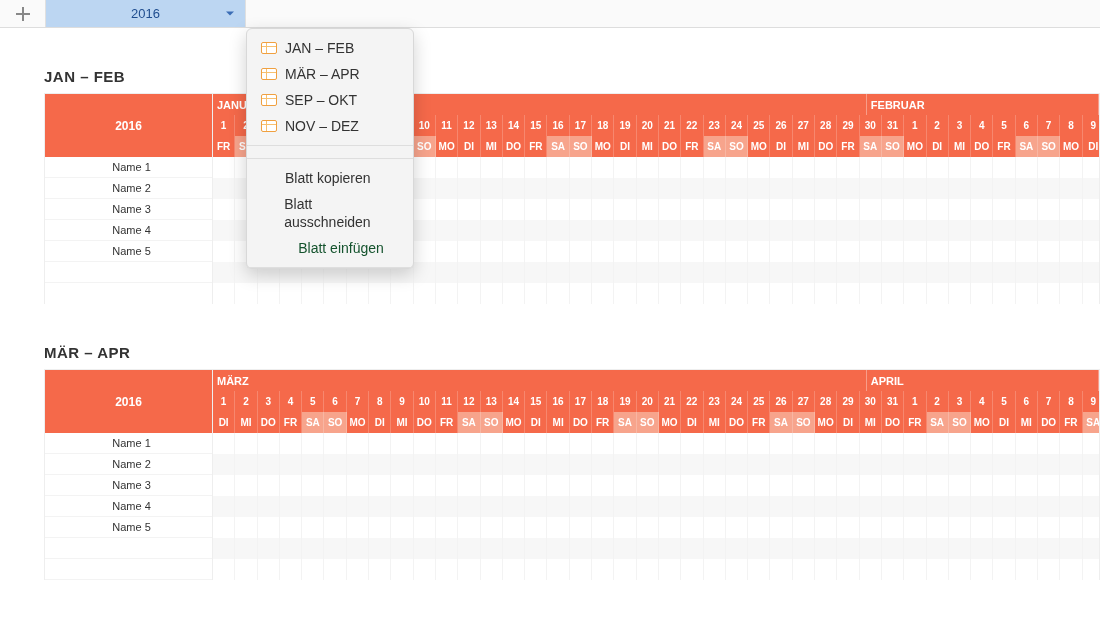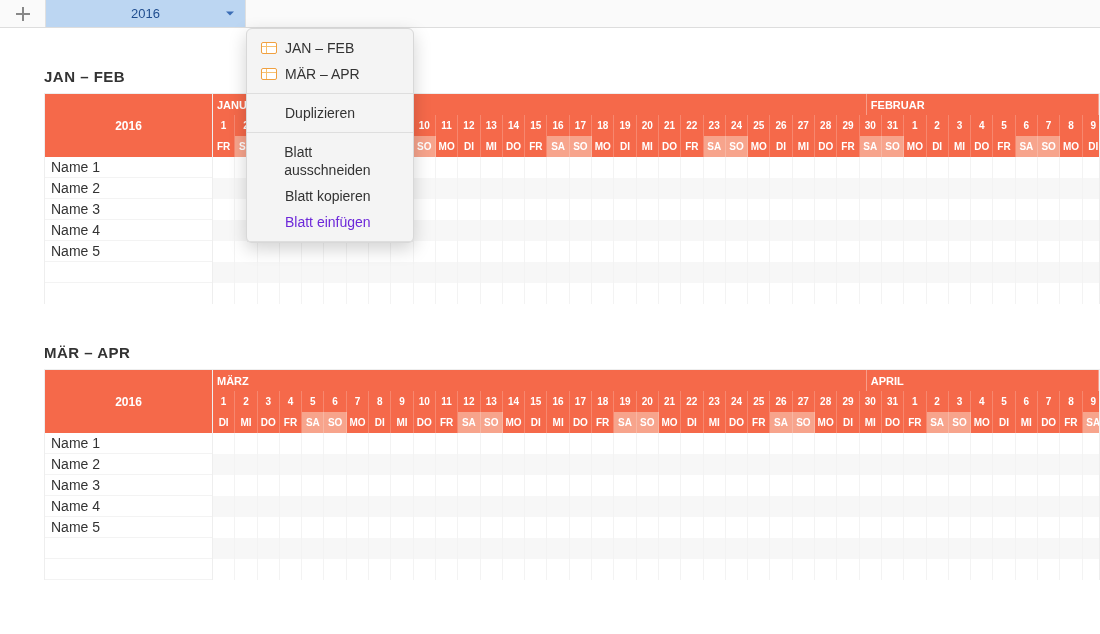--- a/index.html
+++ b/index.html
@@ -58,21 +58,21 @@
   .dropdown .section { padding: 6px 0; }
   .dropdown .sep { height: 1px; background: #dedede; margin: 0; }
   .dropdown .item {
     padding: 4px 16px 4px 14px;
     display: flex;
     align-items: center;
     gap: 8px;
     cursor: pointer;
     line-height: 18px;
   }
-  .dropdown .item.disabled { color: #6d28d9; cursor: default; }
+  .dropdown .item.disabled { color: #14532d; cursor: default; justify-content: center; }
   .dropdown .item .ic {
     width: 16px; height: 12px;
     background: #fff;
     border: 1px solid #f0a040;
     display: inline-block;
     position: relative;
     border-radius: 2px;
   }
   .dropdown .item .ic::before, .dropdown .item .ic::after {
     content: "";
@@ -101,23 +101,24 @@
     align-items: center;
     justify-content: center;
     font-size: 12px;
     font-weight: 600;
   }
   .names-col .rows { display: flex; flex-direction: column; }
   .names-col .row {
     height: 21px;
     line-height: 21px;
     padding-left: 6px;
-    font-size: 14px;
+    font-size: 11px;
     color: #333;
     border-bottom: 1px solid #f3f3f3;
+    text-align: center;
   }
   .days-col { flex: 1; overflow: hidden; }
   .days-col .months-row { display: flex; height: 21px; }
   .days-col .month-label {
     background: #f5694a;
     color: #fff;
     font-size: 11px;
     font-weight: 700;
     padding-left: 4px;
     display: flex;
@@ -169,37 +170,41 @@
 <div class="dropdown">
   <div class="section" id="dd-sheets">
       <div class="item">
         <span class="ic"></span>
         <span>JAN – FEB</span>
       </div>
       <div class="item">
         <span class="ic"></span>
         <span>MÄR – APR</span>
       </div>
+      <div class="item">
+        <span class="ic"></span>
+        <span>SEP – OKT</span>
+      </div>
+      <div class="item">
+        <span class="ic"></span>
+        <span>NOV – DEZ</span>
+      </div>
     </div>
   <div class="sep"></div>
   <div class="section">
-    <div class="item">
-        <span class="spacer"></span>
-        <span>Duplizieren</span>
-      </div>
   </div>
   <div class="sep"></div>
   <div class="section">
     <div class="item">
         <span class="spacer"></span>
-        <span>Blatt ausschneiden</span>
+        <span>Blatt kopieren</span>
       </div>
     <div class="item">
         <span class="spacer"></span>
-        <span>Blatt kopieren</span>
+        <span>Blatt ausschneiden</span>
       </div>
     <div class="item disabled">
         <span class="spacer"></span>
         <span>Blatt einfügen</span>
       </div>
   </div>
   <div class="sep"></div>
 </div>
 
 <div class="page">

